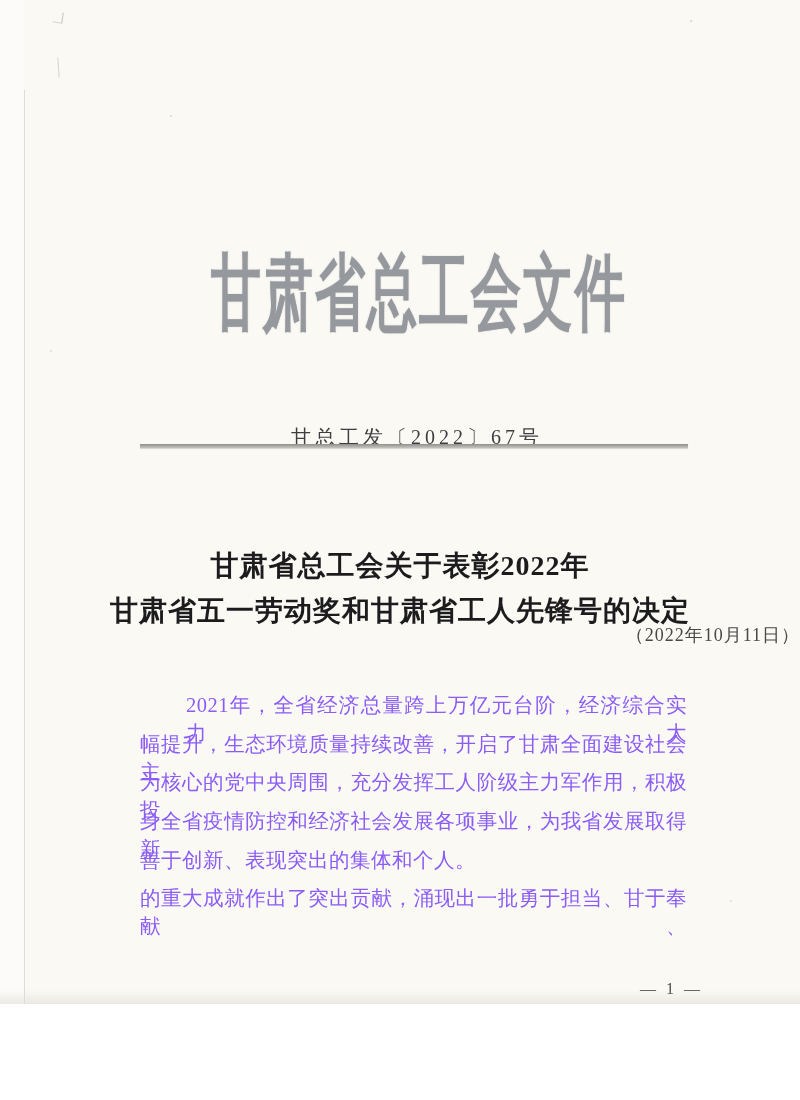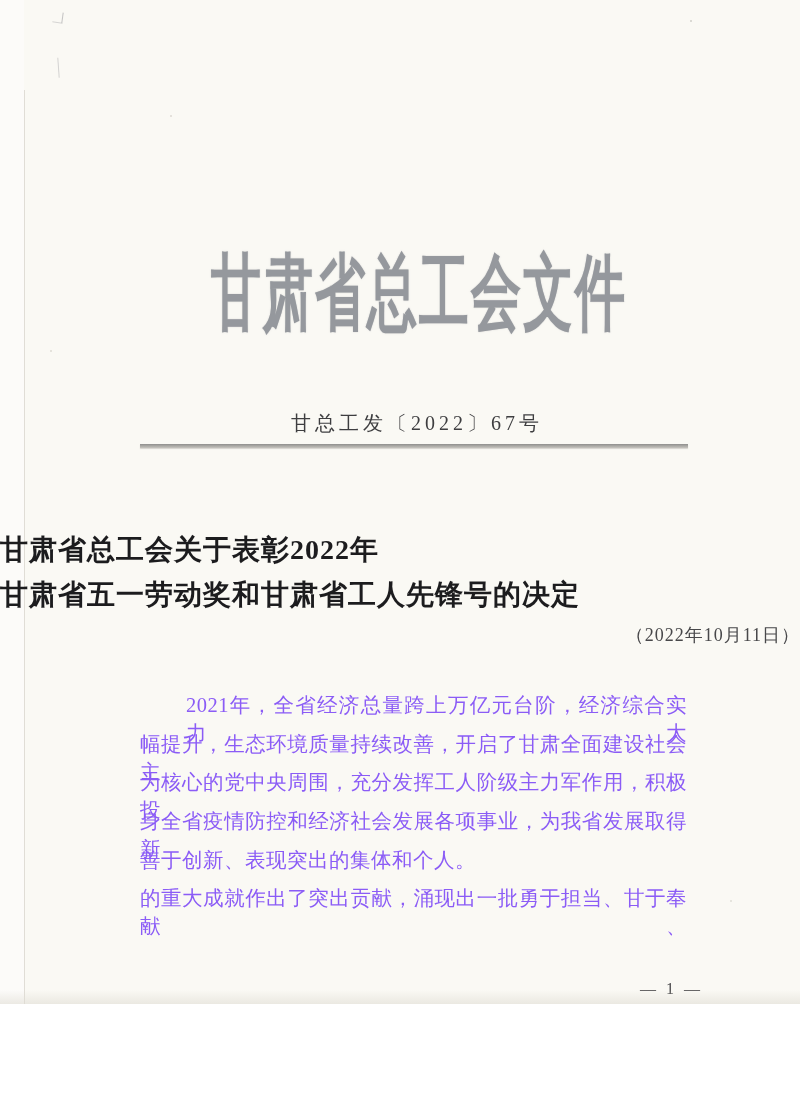--- a/index.html
+++ b/index.html
@@ -58,42 +58,42 @@
     letter-spacing: 2px;
     line-height: 1;
     color: #95989d;
     transform: scaleY(1.66);
     transform-origin: center top;
     text-shadow: 0 0 1px rgba(149,152,157,0.55);
     white-space: nowrap;
   }
   .doc-number {
     position: absolute;
-    top: 410px; left: 0;
+    top: 424px; left: 0;
     width: 100%;
     box-sizing: border-box;
     padding-left: 34px;
     text-align: center;
     font-size: 20px;
     letter-spacing: 4px;
     color: #3e3e40;
   }
   .header-rule {
     position: absolute;
     top: 444px; left: 140px;
     width: 548px; height: 3.5px;
     background: linear-gradient(to bottom, #8f8f8d, #c6c4be);
     box-shadow: 0 1px 1px rgba(160,158,150,0.4);
   }
   
   .title-block {
     position: absolute;
-    top: 527px; left: 0;
+    top: 543px; left: 0;
     width: 100%;
-    text-align: left;
+    text-align: center;
     font-weight: bold;
     color: #1c1c1e;
     font-size: 28px;
     line-height: 45px;
     letter-spacing: 1px;
   }
   .date-line {
     position: absolute;
     top: 623px; left: 0;
     width: 100%;

